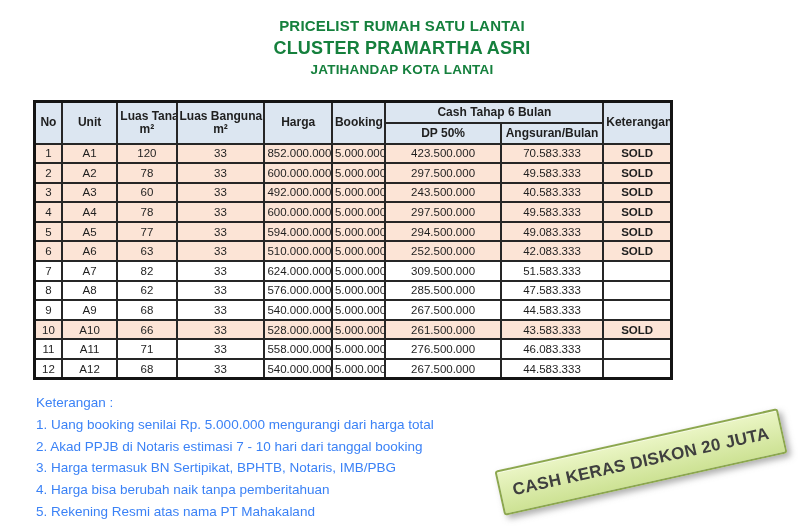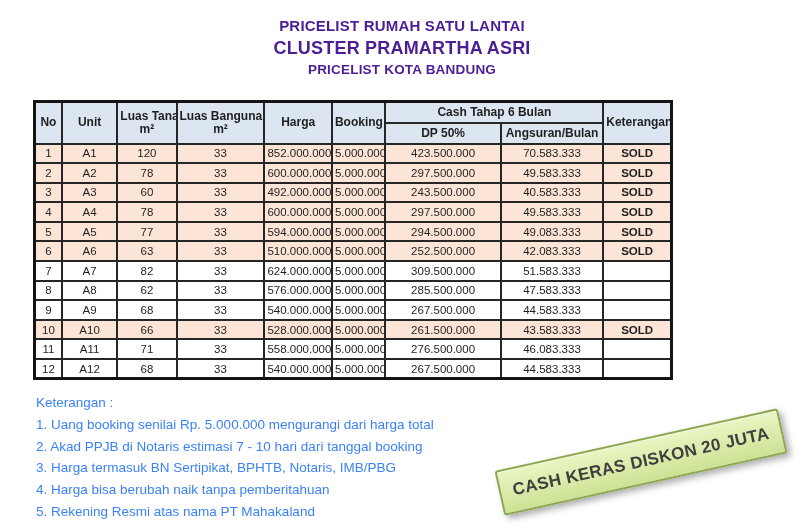--- a/index.html
+++ b/index.html
@@ -11,21 +11,21 @@
     --stamp-fill-bottom:#cde294;
     --stamp-border:#8ca74e;
     --stamp-text:#3f3f3f;
   }
   *{margin:0;padding:0;box-sizing:border-box;}
   html,body{width:804px;height:531px;background:#ffffff;overflow:hidden;}
   body{font-family:"Liberation Sans", sans-serif;color:var(--text-color);position:relative;}
   .page{position:absolute;inset:0;background:#ffffff;}
 
   
-  .title-block{position:absolute;top:15px;left:0;width:100%;text-align:center;font-weight:bold;color:#4c1d95;}
+  .title-block{position:absolute;top:15px;left:0;width:100%;text-align:center;font-weight:bold;color:#15803d;}
   .title-line1{font-size:15px;line-height:22px;letter-spacing:.2px;}
   .title-line2{font-size:18px;line-height:22px;letter-spacing:.2px;}
   .title-line3{font-size:13.5px;line-height:21px;letter-spacing:.2px;}
 
   
   table.price-table{
     position:absolute;left:33px;top:100px;width:640px;
     border-collapse:collapse;table-layout:fixed;
     border:3px solid #141414;
     font-size:11.5px;
@@ -67,21 +67,21 @@
   }
 </style>
 </head>
 <body>
 
 <div class="page">
 
   <header class="title-block">
     <div class="title-line1">PRICELIST RUMAH SATU LANTAI</div>
     <div class="title-line2">CLUSTER PRAMARTHA ASRI</div>
-    <div class="title-line3">PRICELIST KOTA BANDUNG</div>
+    <div class="title-line3">JATIHANDAP KOTA LANTAI</div>
   </header>
 
   <table class="price-table">
     <colgroup>
       <col style="width:4.3%">
         <col style="width:8.7%">
         <col style="width:9.3%">
       <col style="width:13.8%">
         <col style="width:10.6%">
         <col style="width:8.4%">

